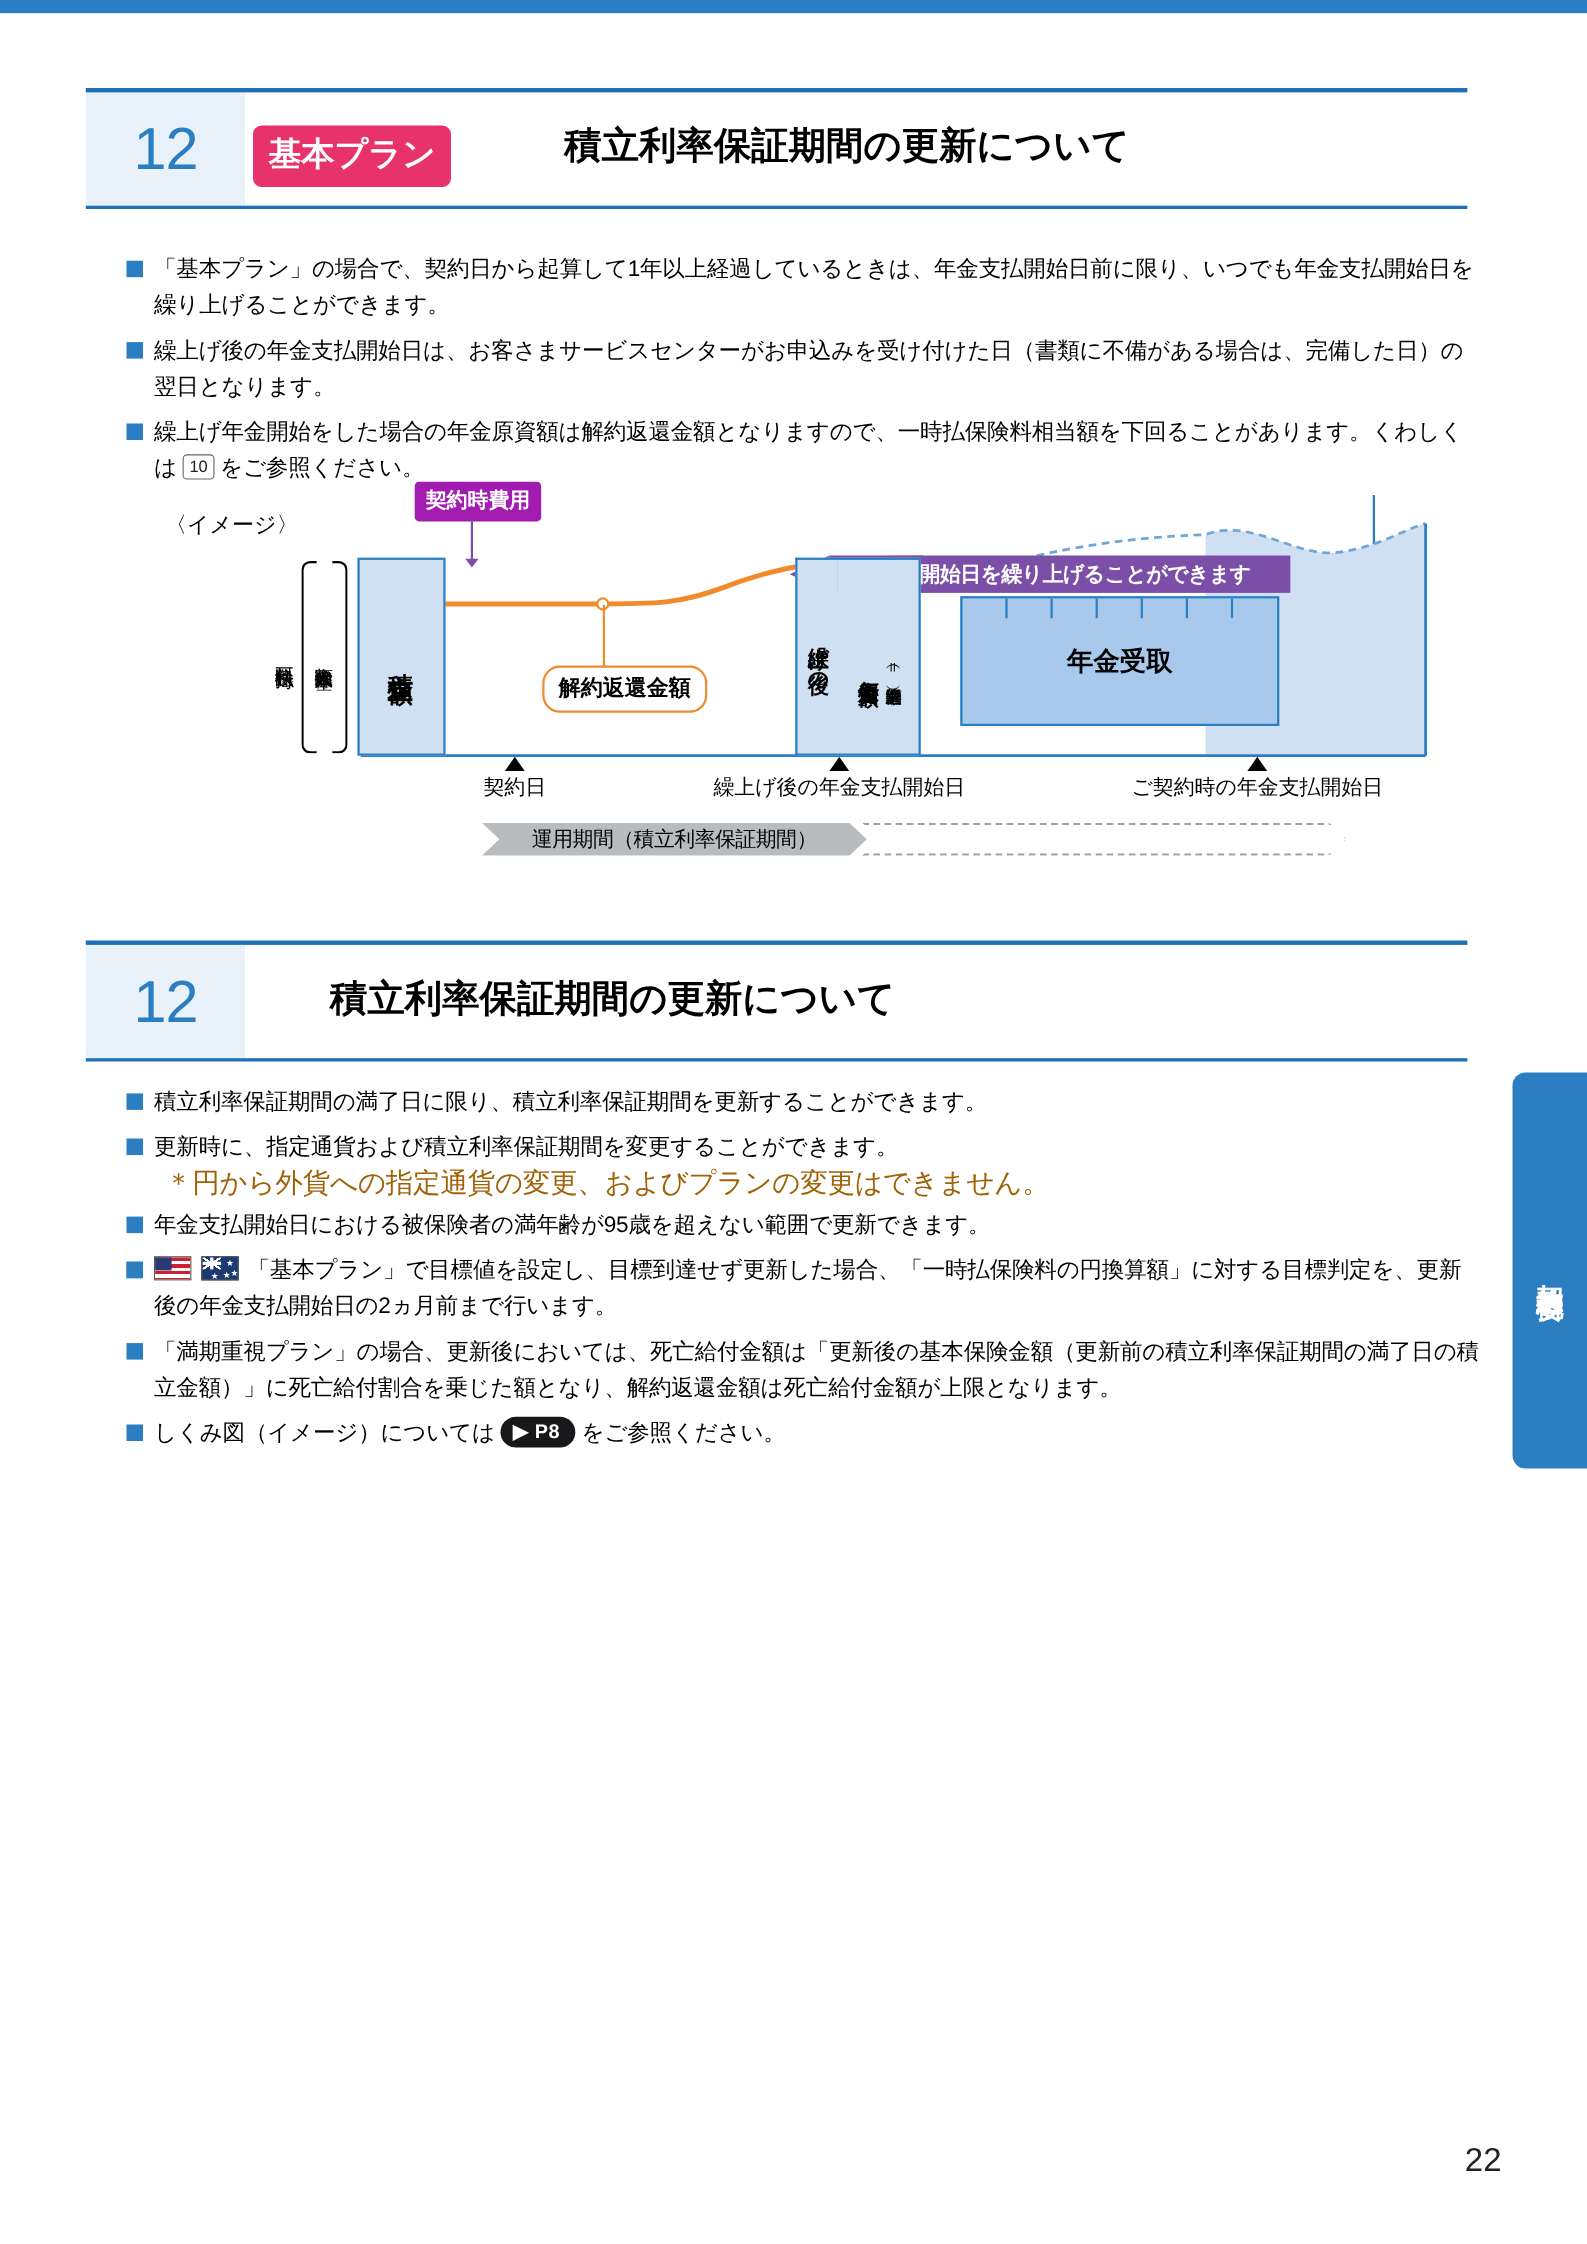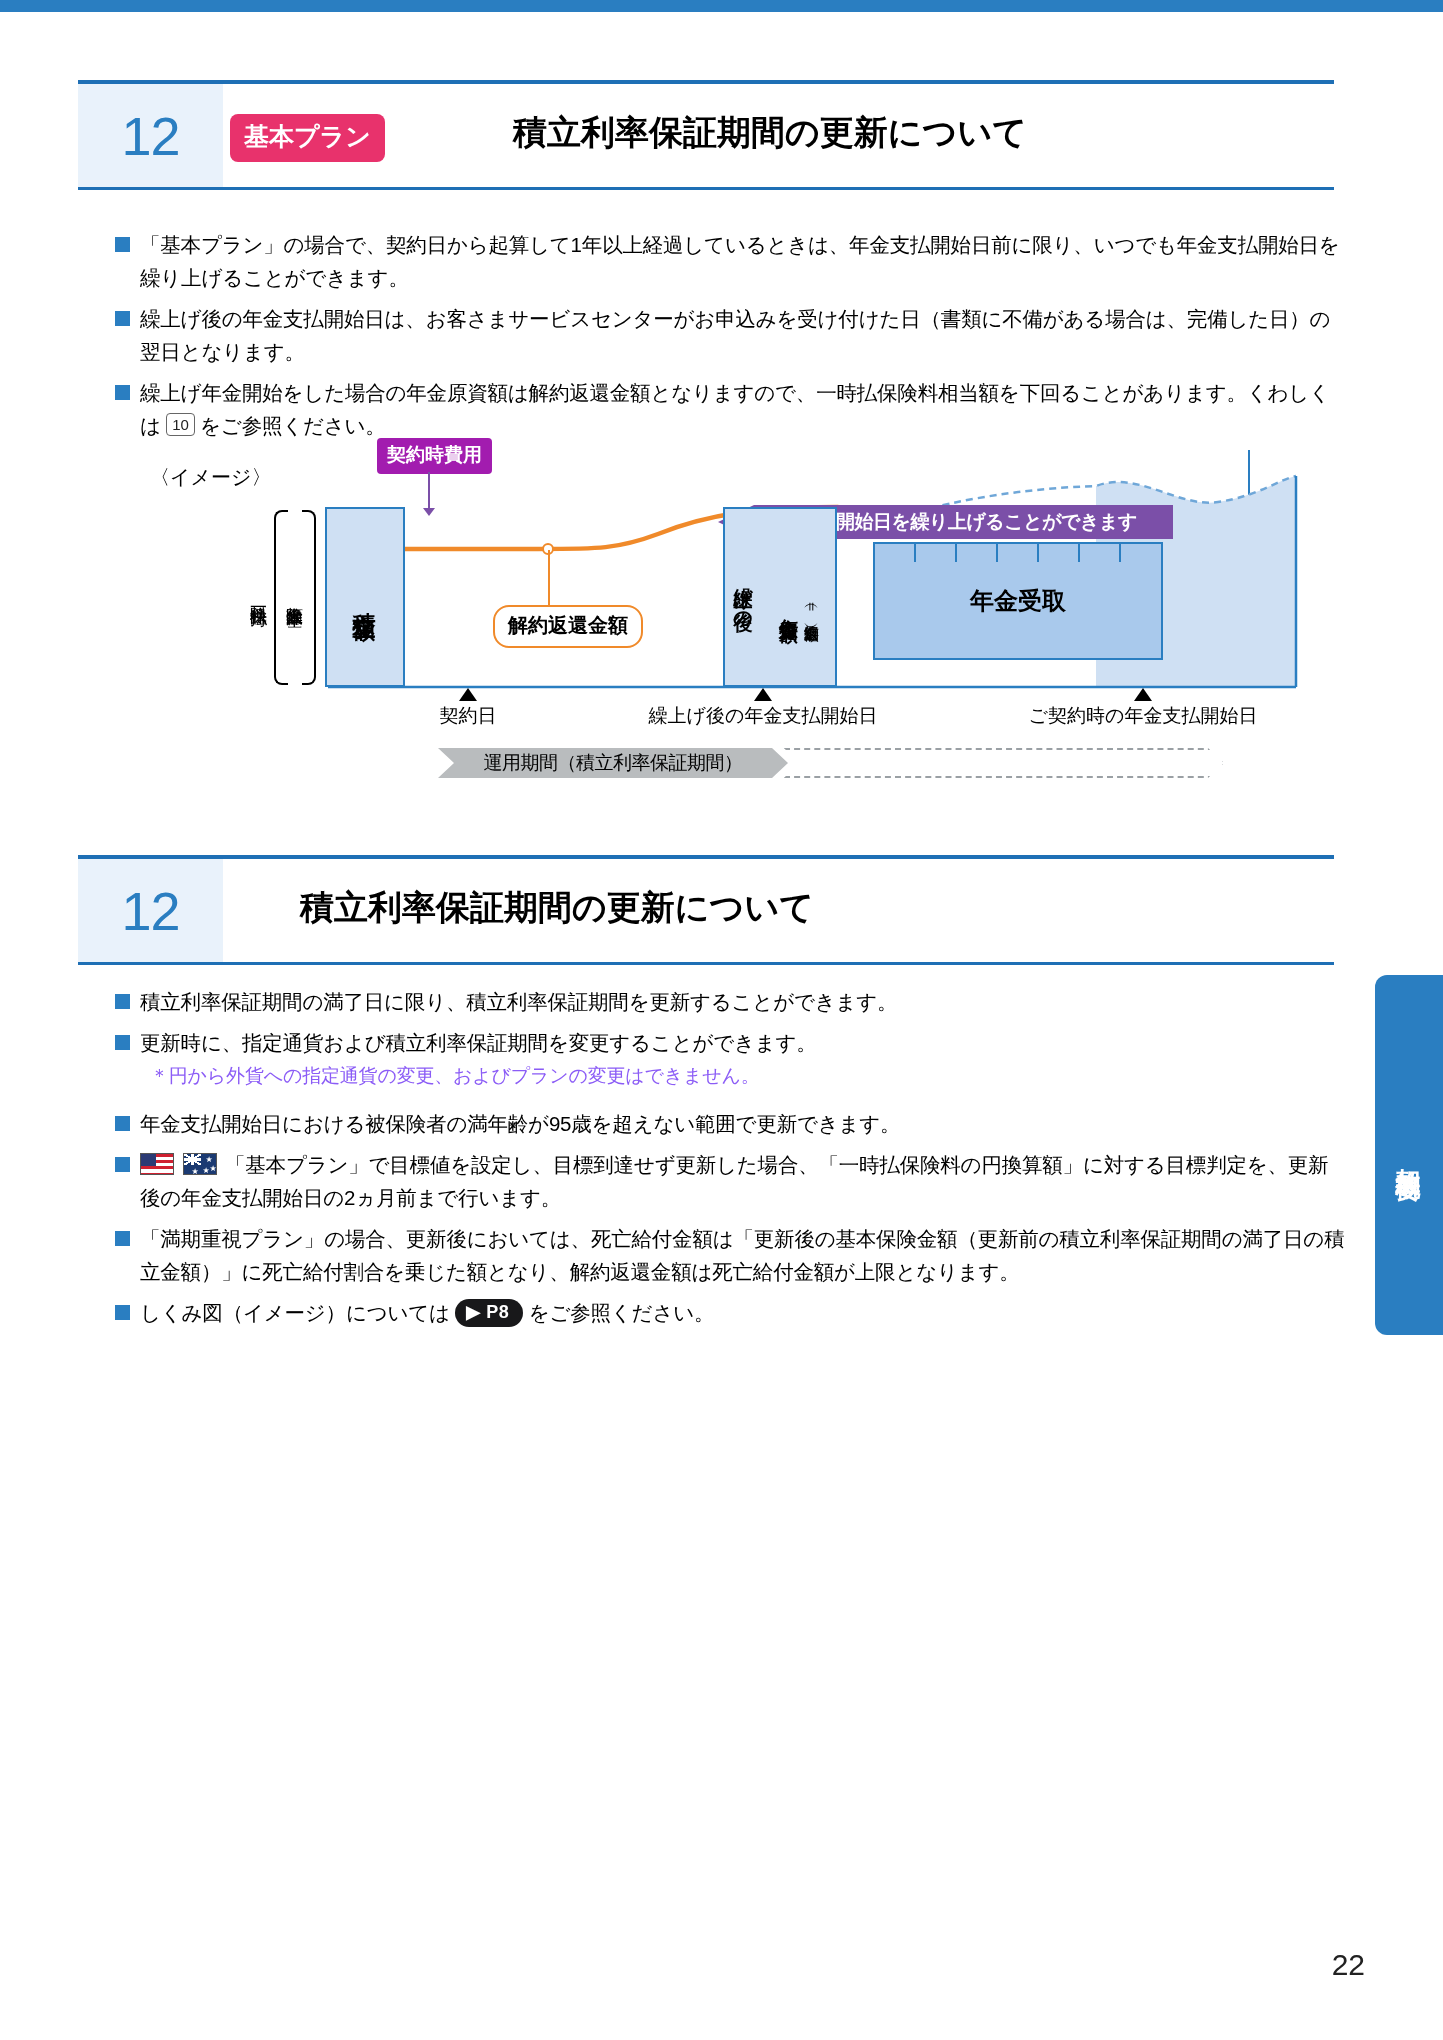--- a/index.html
+++ b/index.html
@@ -38,21 +38,21 @@
     font-size: 54px;
     color: #2a7ec1;
     font-weight: normal;
     letter-spacing: -1px;
   }
   .sec-badge {
     position: absolute;
     left: 152px; top: 30px;
     background: #e8326c;
     color: #ffffff;
-    font-size: 25px;
+    font-size: 30px;
     font-weight: bold;
     border-radius: 8px;
     padding: 6px 14px 9px 14px;
     letter-spacing: 0px;
   }
   .sec-title {
     position: absolute;
     top: 26px;
     font-size: 34px;
     font-weight: bold;
@@ -72,25 +72,25 @@
     margin-bottom: 8px;
     letter-spacing: -0.2px;
   }
   .bullet .sq {
     position: absolute;
     left: 5px; top: 9px;
     width: 15px; height: 15px;
     background: #2a7ec1;
   }
   .note {
-    font-size: 19px;
+    font-size: 25px;
     line-height: 30px;
     padding-left: 40px;
-    color: #8b5cf6;
-    margin-bottom: 16px;
+    color: #a16207;
+    margin-bottom: 6px;
     letter-spacing: -0.2px;
   }
   .ref-badge {
     display: inline-block;
     border: 1.5px solid #666;
     border-radius: 4px;
     font-size: 15px;
     padding: 0 5px;
     line-height: 21px;
     vertical-align: 3px;

